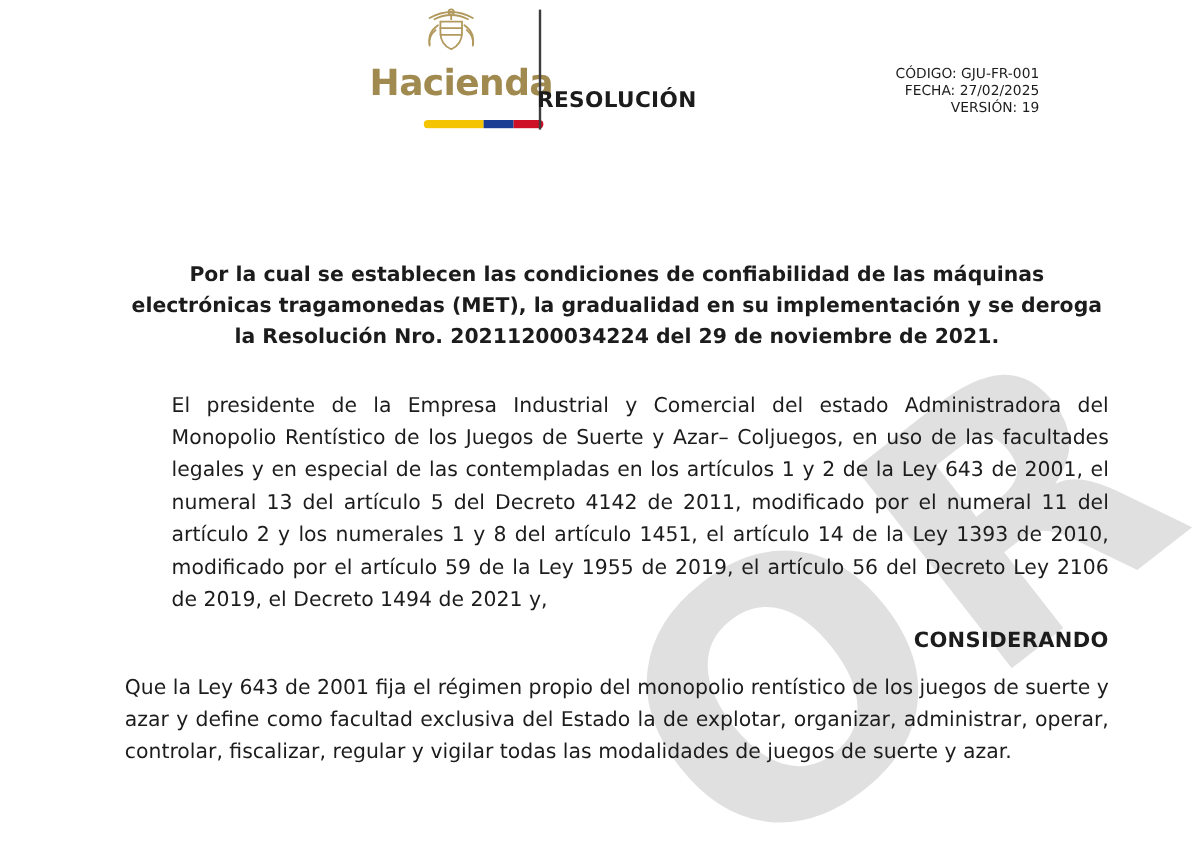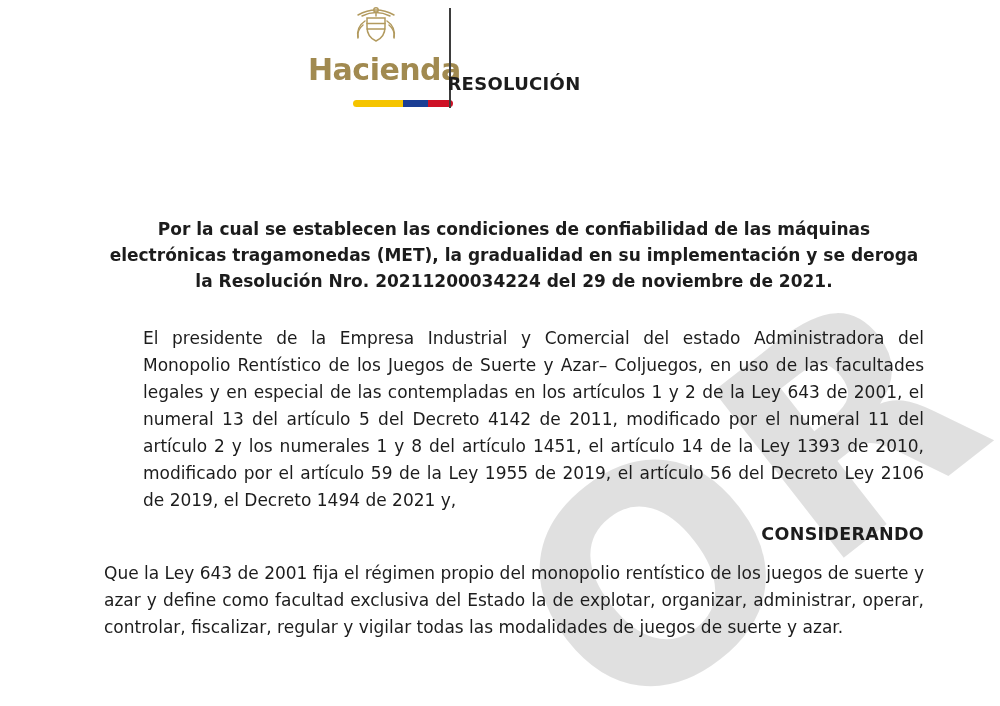--- a/index.html
+++ b/index.html
@@ -131,20 +131,25 @@
 
     <div class="tricolor">
       <span class="y"></span>
         <span class="b"></span>
         <span class="r"></span>
     </div>
 
     <div class="header-divider"></div>
 
 
+    <div class="code-block">
+      <div>CÓDIGO: GJU-FR-001</div>
+      <div>FECHA: 27/02/2025</div>
+      <div>VERSIÓN: 19</div>
+    </div>
   </header>
 
   <main class="content">
     <h1 class="doc-title">RESOLUCIÓN</h1>
 
     <p class="subject">Por la cual se establecen las condiciones de confiabilidad de las máquinas electrónicas tragamonedas (MET), la gradualidad en su implementación y se deroga la Resolución Nro. 20211200034224 del 29 de noviembre de 2021.</p>
 
     <p class="preamble">El presidente de la Empresa Industrial y Comercial del estado Administradora del Monopolio Rentístico de los Juegos de Suerte y Azar– Coljuegos, en uso de las facultades legales y en especial de las contempladas en los artículos 1 y 2 de la Ley 643 de 2001, el numeral 13 del artículo 5 del Decreto 4142 de 2011, modificado por el numeral 11 del artículo 2 y los numerales 1 y 8 del artículo 1451, el artículo 14 de la Ley 1393 de 2010, modificado por el artículo 59 de la Ley 1955 de 2019, el artículo 56 del Decreto Ley 2106 de 2019, el Decreto 1494 de 2021 y,</p>
 
     <h2 class="considerando">CONSIDERANDO</h2>

